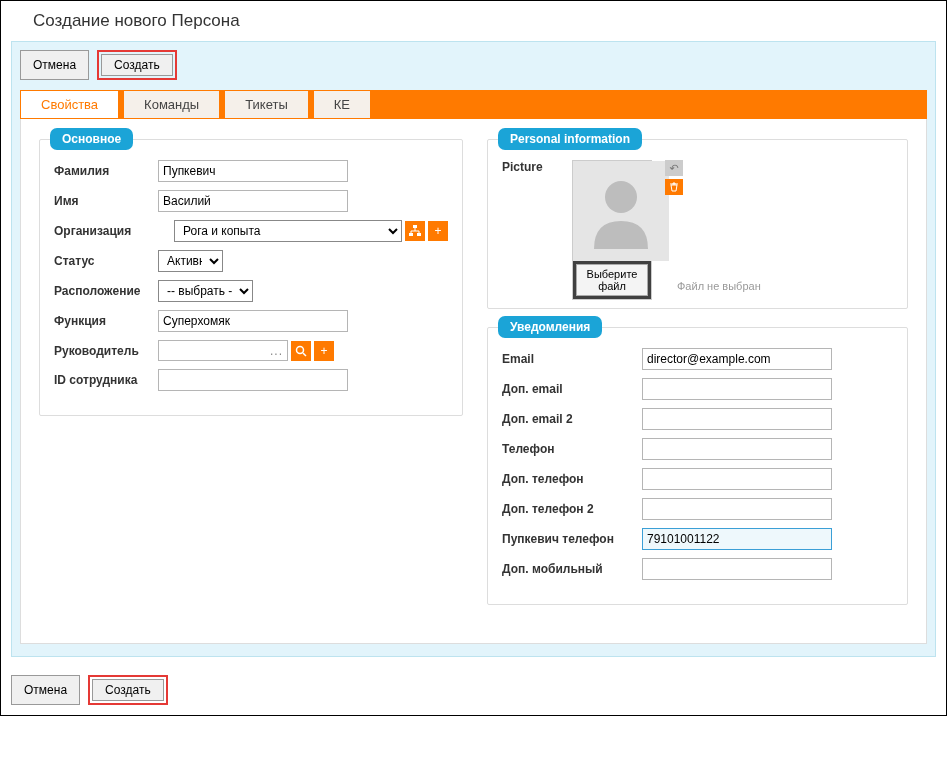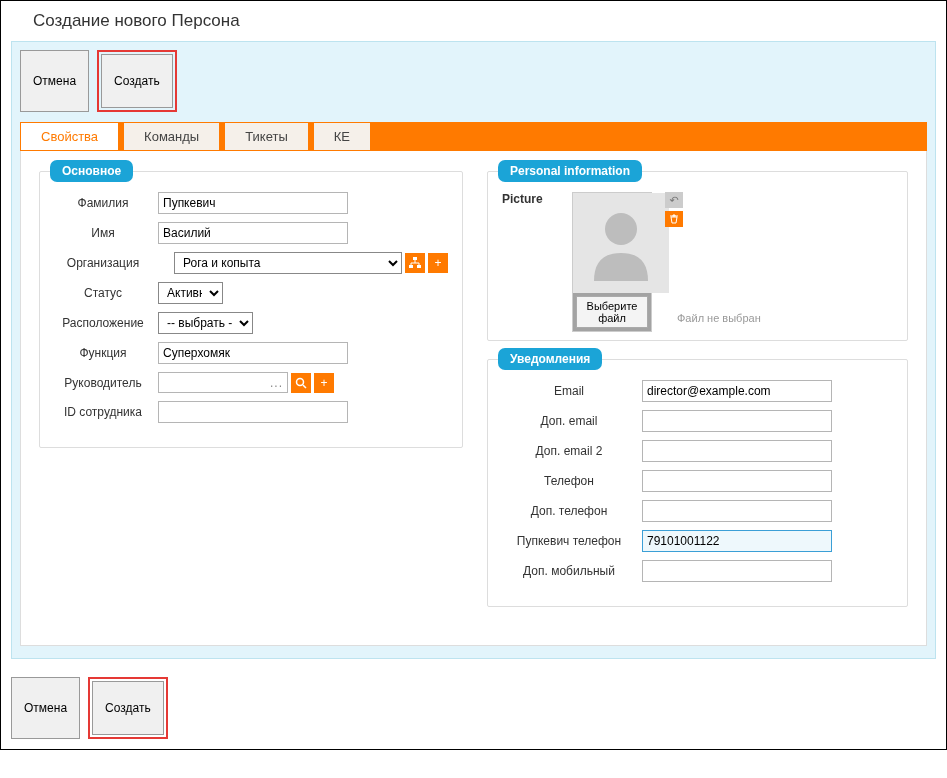--- a/index.html
+++ b/index.html
@@ -2,48 +2,48 @@
 <html><head>
 <meta charset="utf-8">
 <style>
 * { box-sizing: border-box; margin: 0; padding: 0; }
 body { font-family: Tahoma, Arial, sans-serif; font-size: 12px; color: #333; background: #fff; }
 .page { width: 947px; border: 1px solid #000; padding: 0; }
 .header { display: flex; align-items: center; padding: 10px 20px; gap: 12px; }
 .header-title { font-size: 17px; color: #333; }
 .content { background: #e2f4fb; border: 1px solid #bde3ef; margin: 0 10px 10px 10px; padding: 8px 8px 12px 8px; position: relative; }
 .btn-row { padding: 0 0 6px 0; display: flex; gap: 8px; }
-.btn { background: #f0f0f0; border: 1px solid #999; padding: 19px 12px; font-size: 12px; cursor: pointer; font-family: inherit; }
+.btn { background: #f0f0f0; border: 1px solid #999; padding: 3px 12px; font-size: 12px; cursor: pointer; font-family: inherit; }
 .hl-red { border: 2px solid #e53935; padding: 2px; display: inline-flex; }
 .tabbar { background: #ff7a00; display: flex; padding: 0; margin-top: 4px; }
 .tab { background: #fff; border: 1px solid #ff7a00; padding: 6px 20px; margin-right: 4px; font-size: 13px; font-weight: normal; color: #444; cursor: pointer; }
 .tab.active { color: #ff7a00; }
 .tab:not(.active) { background: #f5f0ea; }
 .tab-body { background: #fff; border: 1px solid #ddd; border-top: none; padding: 20px 18px; display: flex; gap: 24px; }
 .col-left { flex: 0 0 420px; }
 .col-right { flex: 1; }
 .fieldset { border: 1px solid #ddd; border-radius: 2px; padding: 20px 14px 16px 14px; position: relative; margin-bottom: 18px; }
 .fs-legend { position: absolute; top: -12px; left: 10px; background: #1ba4d7; color: #fff; font-weight: bold; padding: 4px 12px; border-radius: 7px; font-size: 12px; }
 .form-row { display: flex; align-items: center; margin-bottom: 8px; }
-.form-row label { flex: 0 0 104px; text-align: center; padding-right: 6px; font-weight: normal; font-size: 12px; }
+.form-row label { flex: 0 0 104px; text-align: left; padding-right: 6px; font-weight: bold; font-size: 12px; }
 .col-right .form-row label { flex: 0 0 140px; }
 .form-row input[type=text] { border: 1px solid #b5b5b5; padding: 3px 4px; font-size: 12px; font-family: inherit; }
 .inp-w { width: 190px; }
 .form-row select { border: 1px solid #888; padding: 2px 4px; font-size: 12px; background: #fff; font-family: inherit; }
 .sel-org { width: 228px; margin-left: 16px; }
 .sel-status { width: 65px; }
 .sel-loc { width: 95px; }
 .icon-btn { width: 20px; height: 20px; background: #ff7a00; color: #fff; border: none; cursor: pointer; font-size: 12px; display: inline-flex; align-items: center; justify-content: center; margin-left: 3px; vertical-align: middle; }
 .icon-btn.small { width: 18px; height: 16px; font-size: 11px; }
 .supervisor-box { display: flex; align-items: center; }
 .supervisor-input { border: 1px solid #b5b5b5; width: 130px; height: 21px; display: flex; align-items: center; justify-content: flex-end; padding: 0 4px; cursor: pointer; background: #fff; }
 .supervisor-input span { color: #888; letter-spacing: 1px; }
 .pic-row { display: flex; align-items: flex-start; gap: 10px; }
 .pic-label { font-weight: bold; width: 60px; }
-.pic-box { border: 1px solid #ccc; background: #a3a3a3; width: 80px; text-align: center; }
+.pic-box { border: 1px solid #ccc; background: #404040; width: 80px; text-align: center; }
 .avatar { width: 96px; height: 100px; background: #e5e5e5; display: flex; align-items: center; justify-content: center; }
 .avatar svg { width: 70px; height: 80px; }
 .file-btn { background: #f4f4f4; border: 1px solid #aaa; padding: 3px 6px; font-size: 11px; cursor: pointer; margin: 3px; font-family: inherit; }
 .file-note { color: #999; font-size: 11px; }
 .pic-actions { display: flex; flex-direction: column; gap: 3px; }
 .radio-group label { font-weight: normal; margin-right: 8px; display: inline-flex; align-items: center; gap: 3px; flex: none; text-align: left; padding: 0; } 
 .footer-row { padding: 8px 10px 10px 10px; display: flex; gap: 8px; }
 .mobile-input { border: 1px solid #3b9fd6 !important; background: #eef8fc; }
 </style>
 </head>
@@ -183,20 +183,24 @@
             </div>
           <div class="form-row">
               <label>Телефон</label>
               <input type="text" class="inp-w" value="" style="">
             </div>
           <div class="form-row">
               <label>Доп. телефон</label>
               <input type="text" class="inp-w" value="" style="">
             </div>
           <div class="form-row">
+              <label>Доп. телефон 2</label>
+              <input type="text" class="inp-w" value="" style="">
+            </div>
+          <div class="form-row">
               <label>Пупкевич телефон</label>
               <input type="text" class="inp-w mobile-input" value="79101001122" style="">
             </div>
           <div class="form-row">
               <label>Доп. мобильный</label>
               <input type="text" class="inp-w" value="" style="">
             </div>
         </div>
       </div>
     </div>

